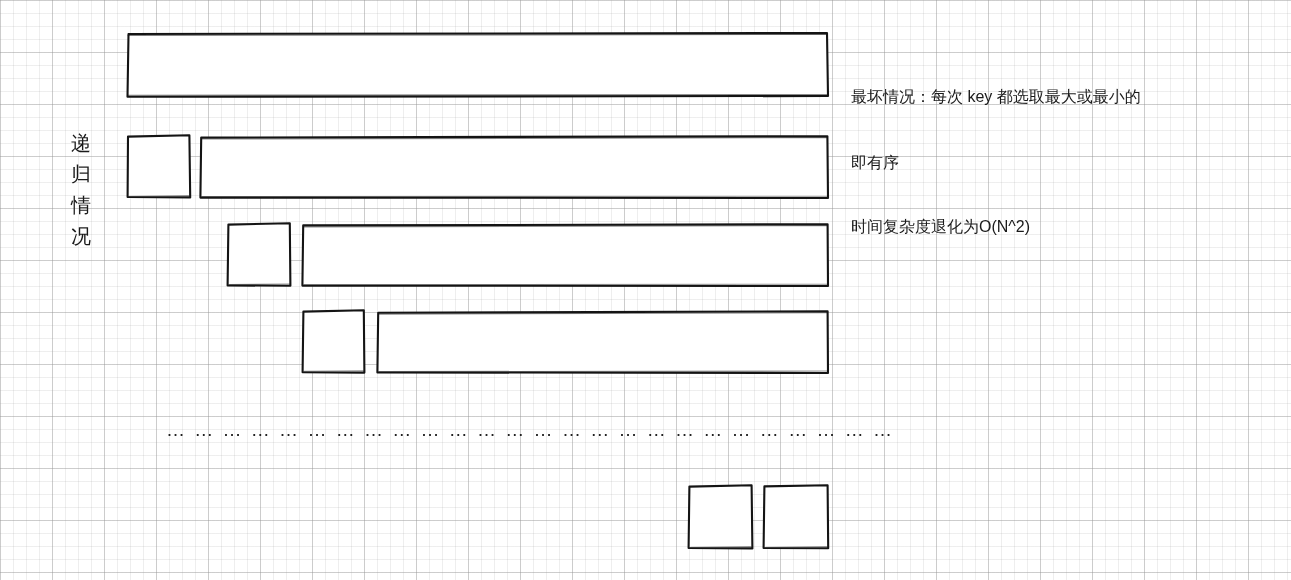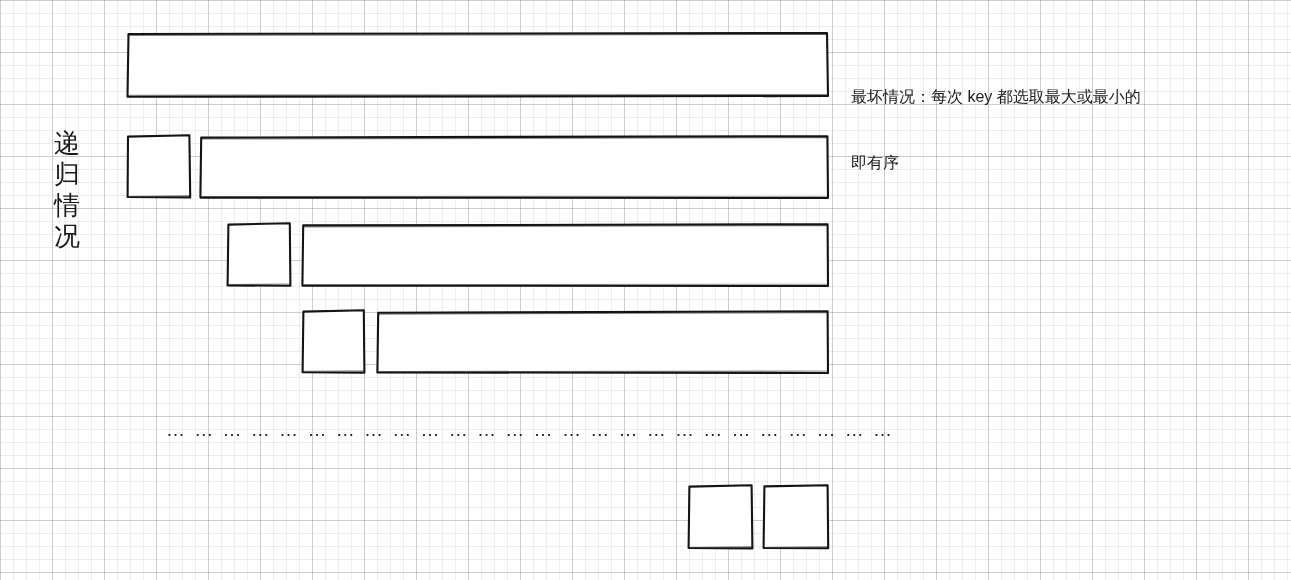--- a/index.html
+++ b/index.html
@@ -41,25 +41,26 @@
     width: 1291px;
     height: 580px;
     pointer-events: none;
   }
 
   .vlabel {
     position: absolute;
     width: 30px;
     text-align: center;
     color: #1a1a1a;
-    font-size: 26px;
+    font-size: 20px;
     line-height: 31px;
     letter-spacing: 0;
     white-space: normal;
     word-break: break-all;
+    padding-left: 14px;
   }
 
   .note {
     position: absolute;
     color: #1a1a1a;
     font-size: 16px;
     line-height: 30px;
     white-space: nowrap;
     margin-top: 28px;
   }
@@ -130,14 +131,15 @@
   </svg>
 
   <div class="vlabel" style="left:52px; top:128px;">递归情况</div>
 
   <div class="ellipsis-row" style="left:166px; top:420px; width:600px;">… … … … … … … … … … … … … … … … … … … … … … … … … …</div>
 
   <div class="note" style="left:851px; top:54px;">最坏情况：每次 key 都选取最大或最小的</div>
 
   <div class="note" style="left:851px; top:120px;text-align:center;">即有序</div>
 
+  <div class="note" style="left:851px; top:184px;">时间复杂度退化为O(N^2)</div>
 
 </div>
 
 </body></html>

